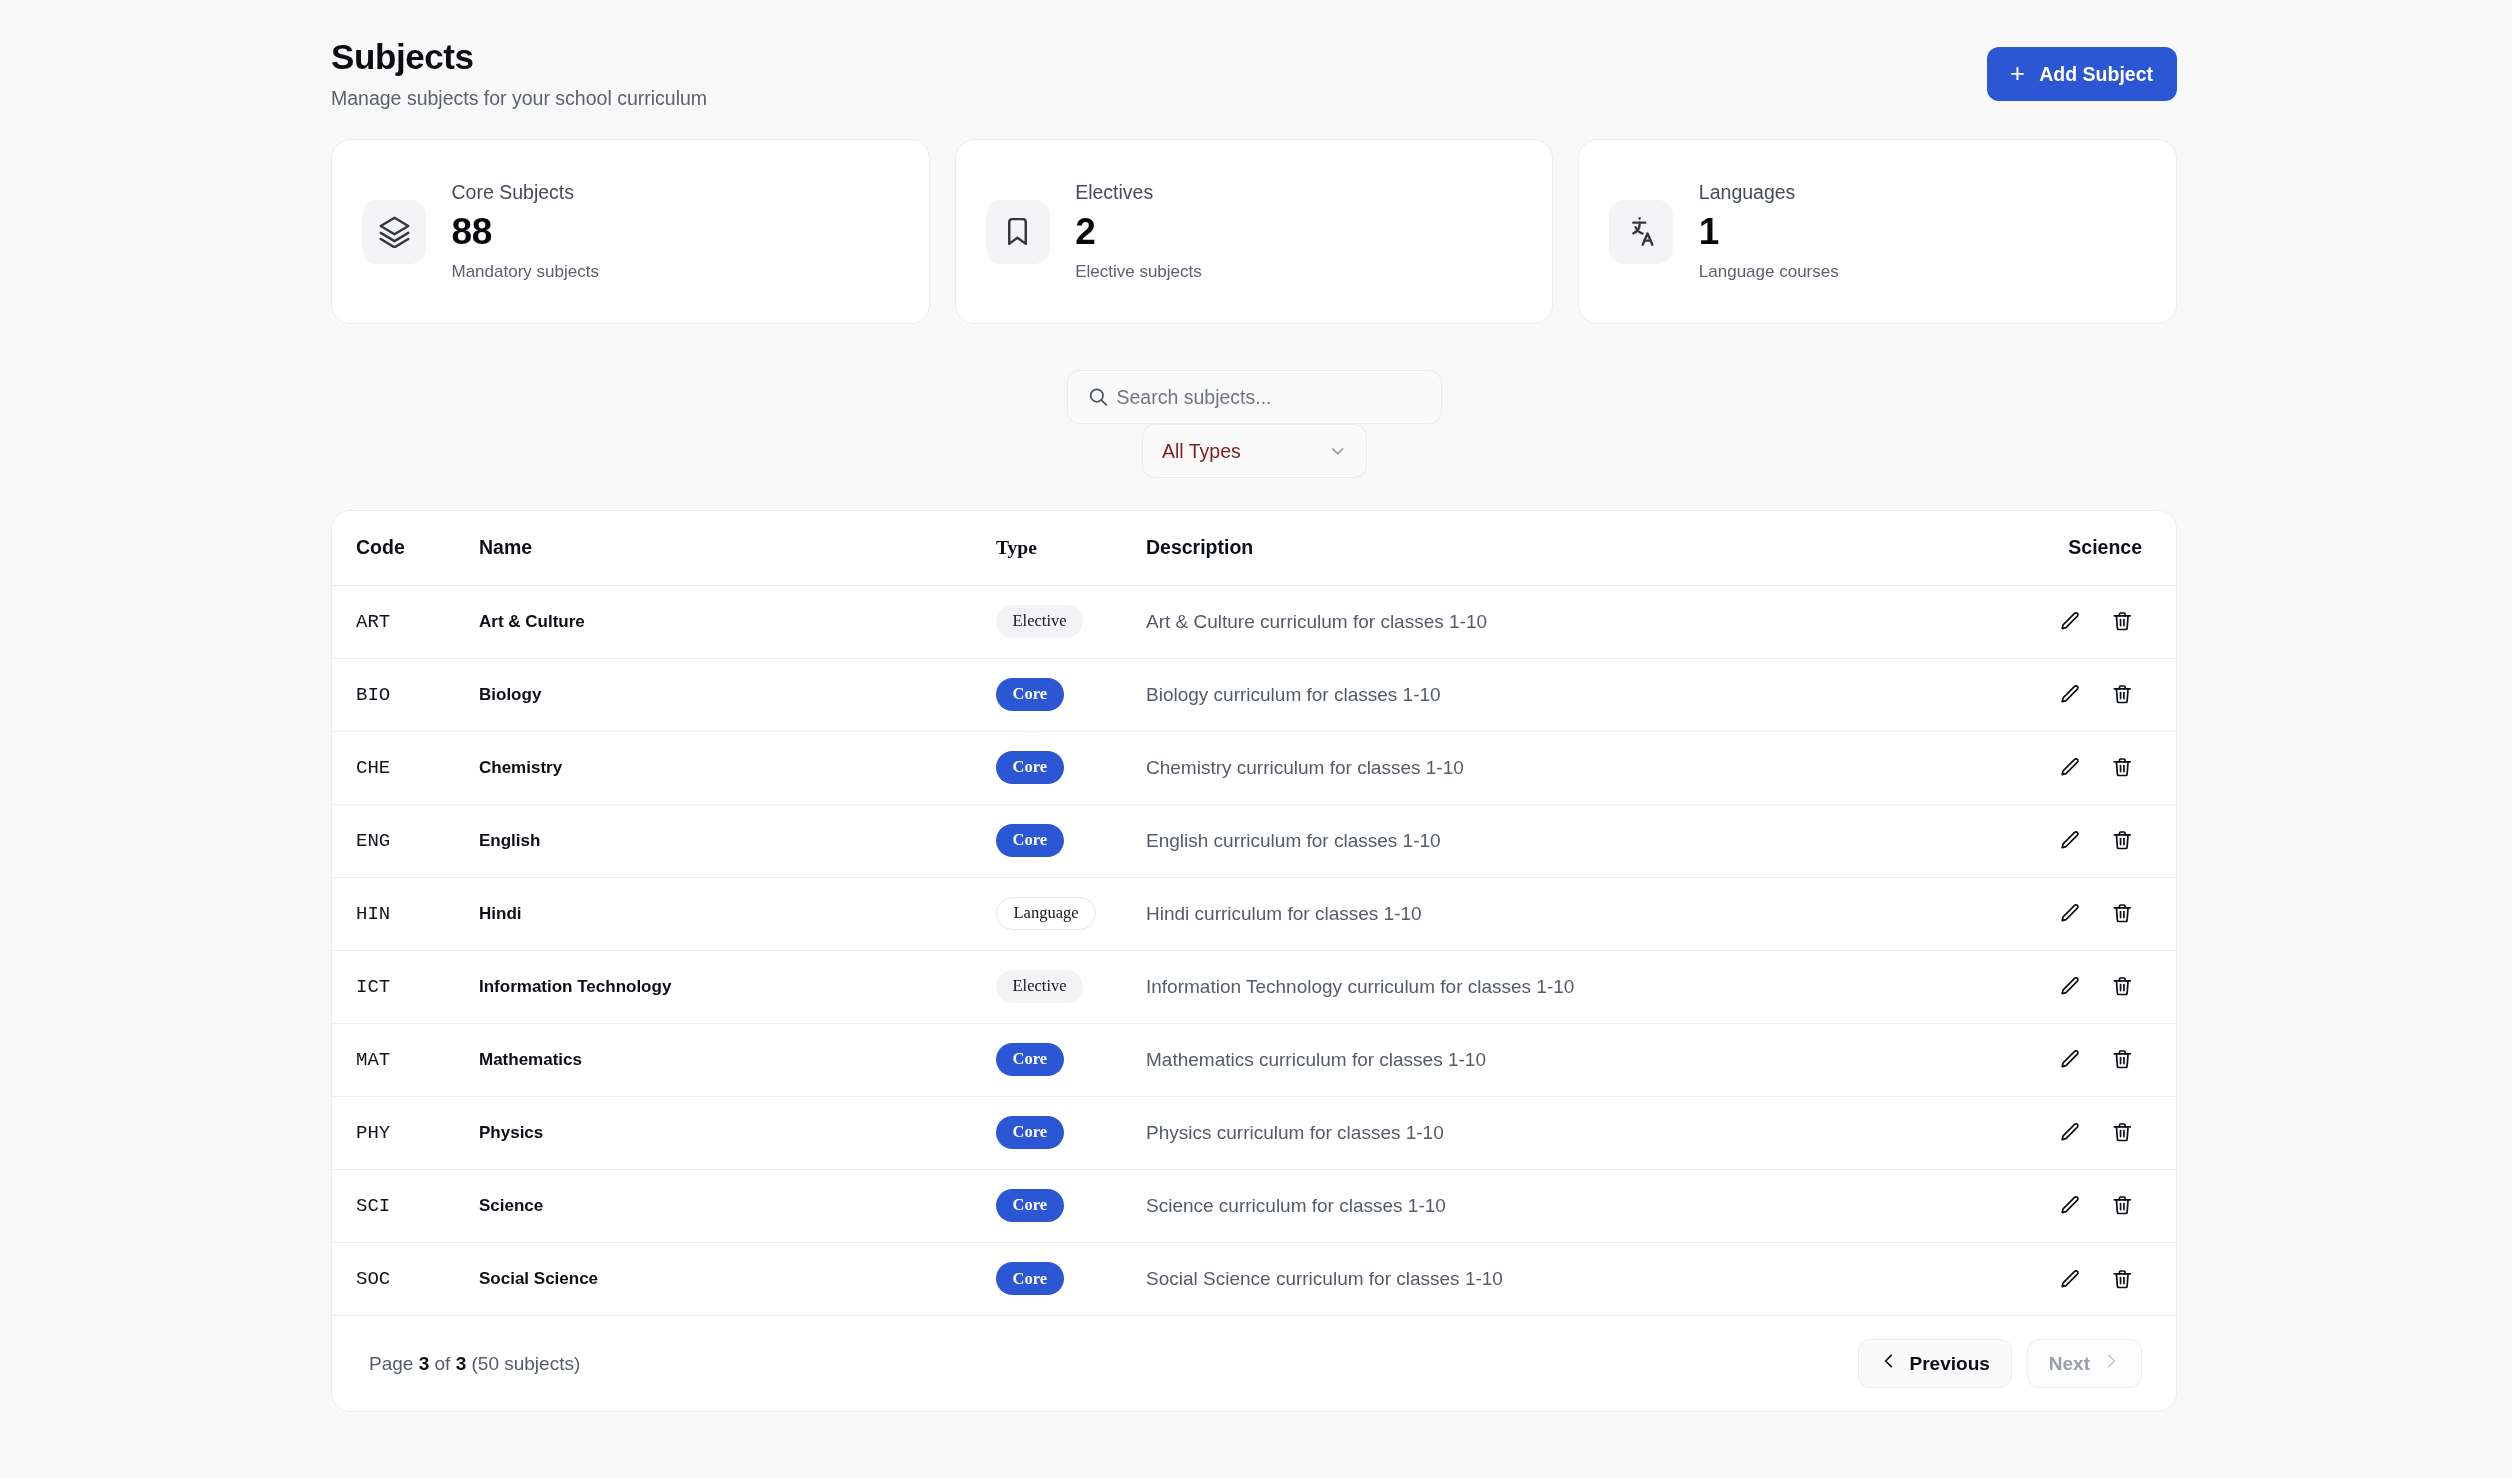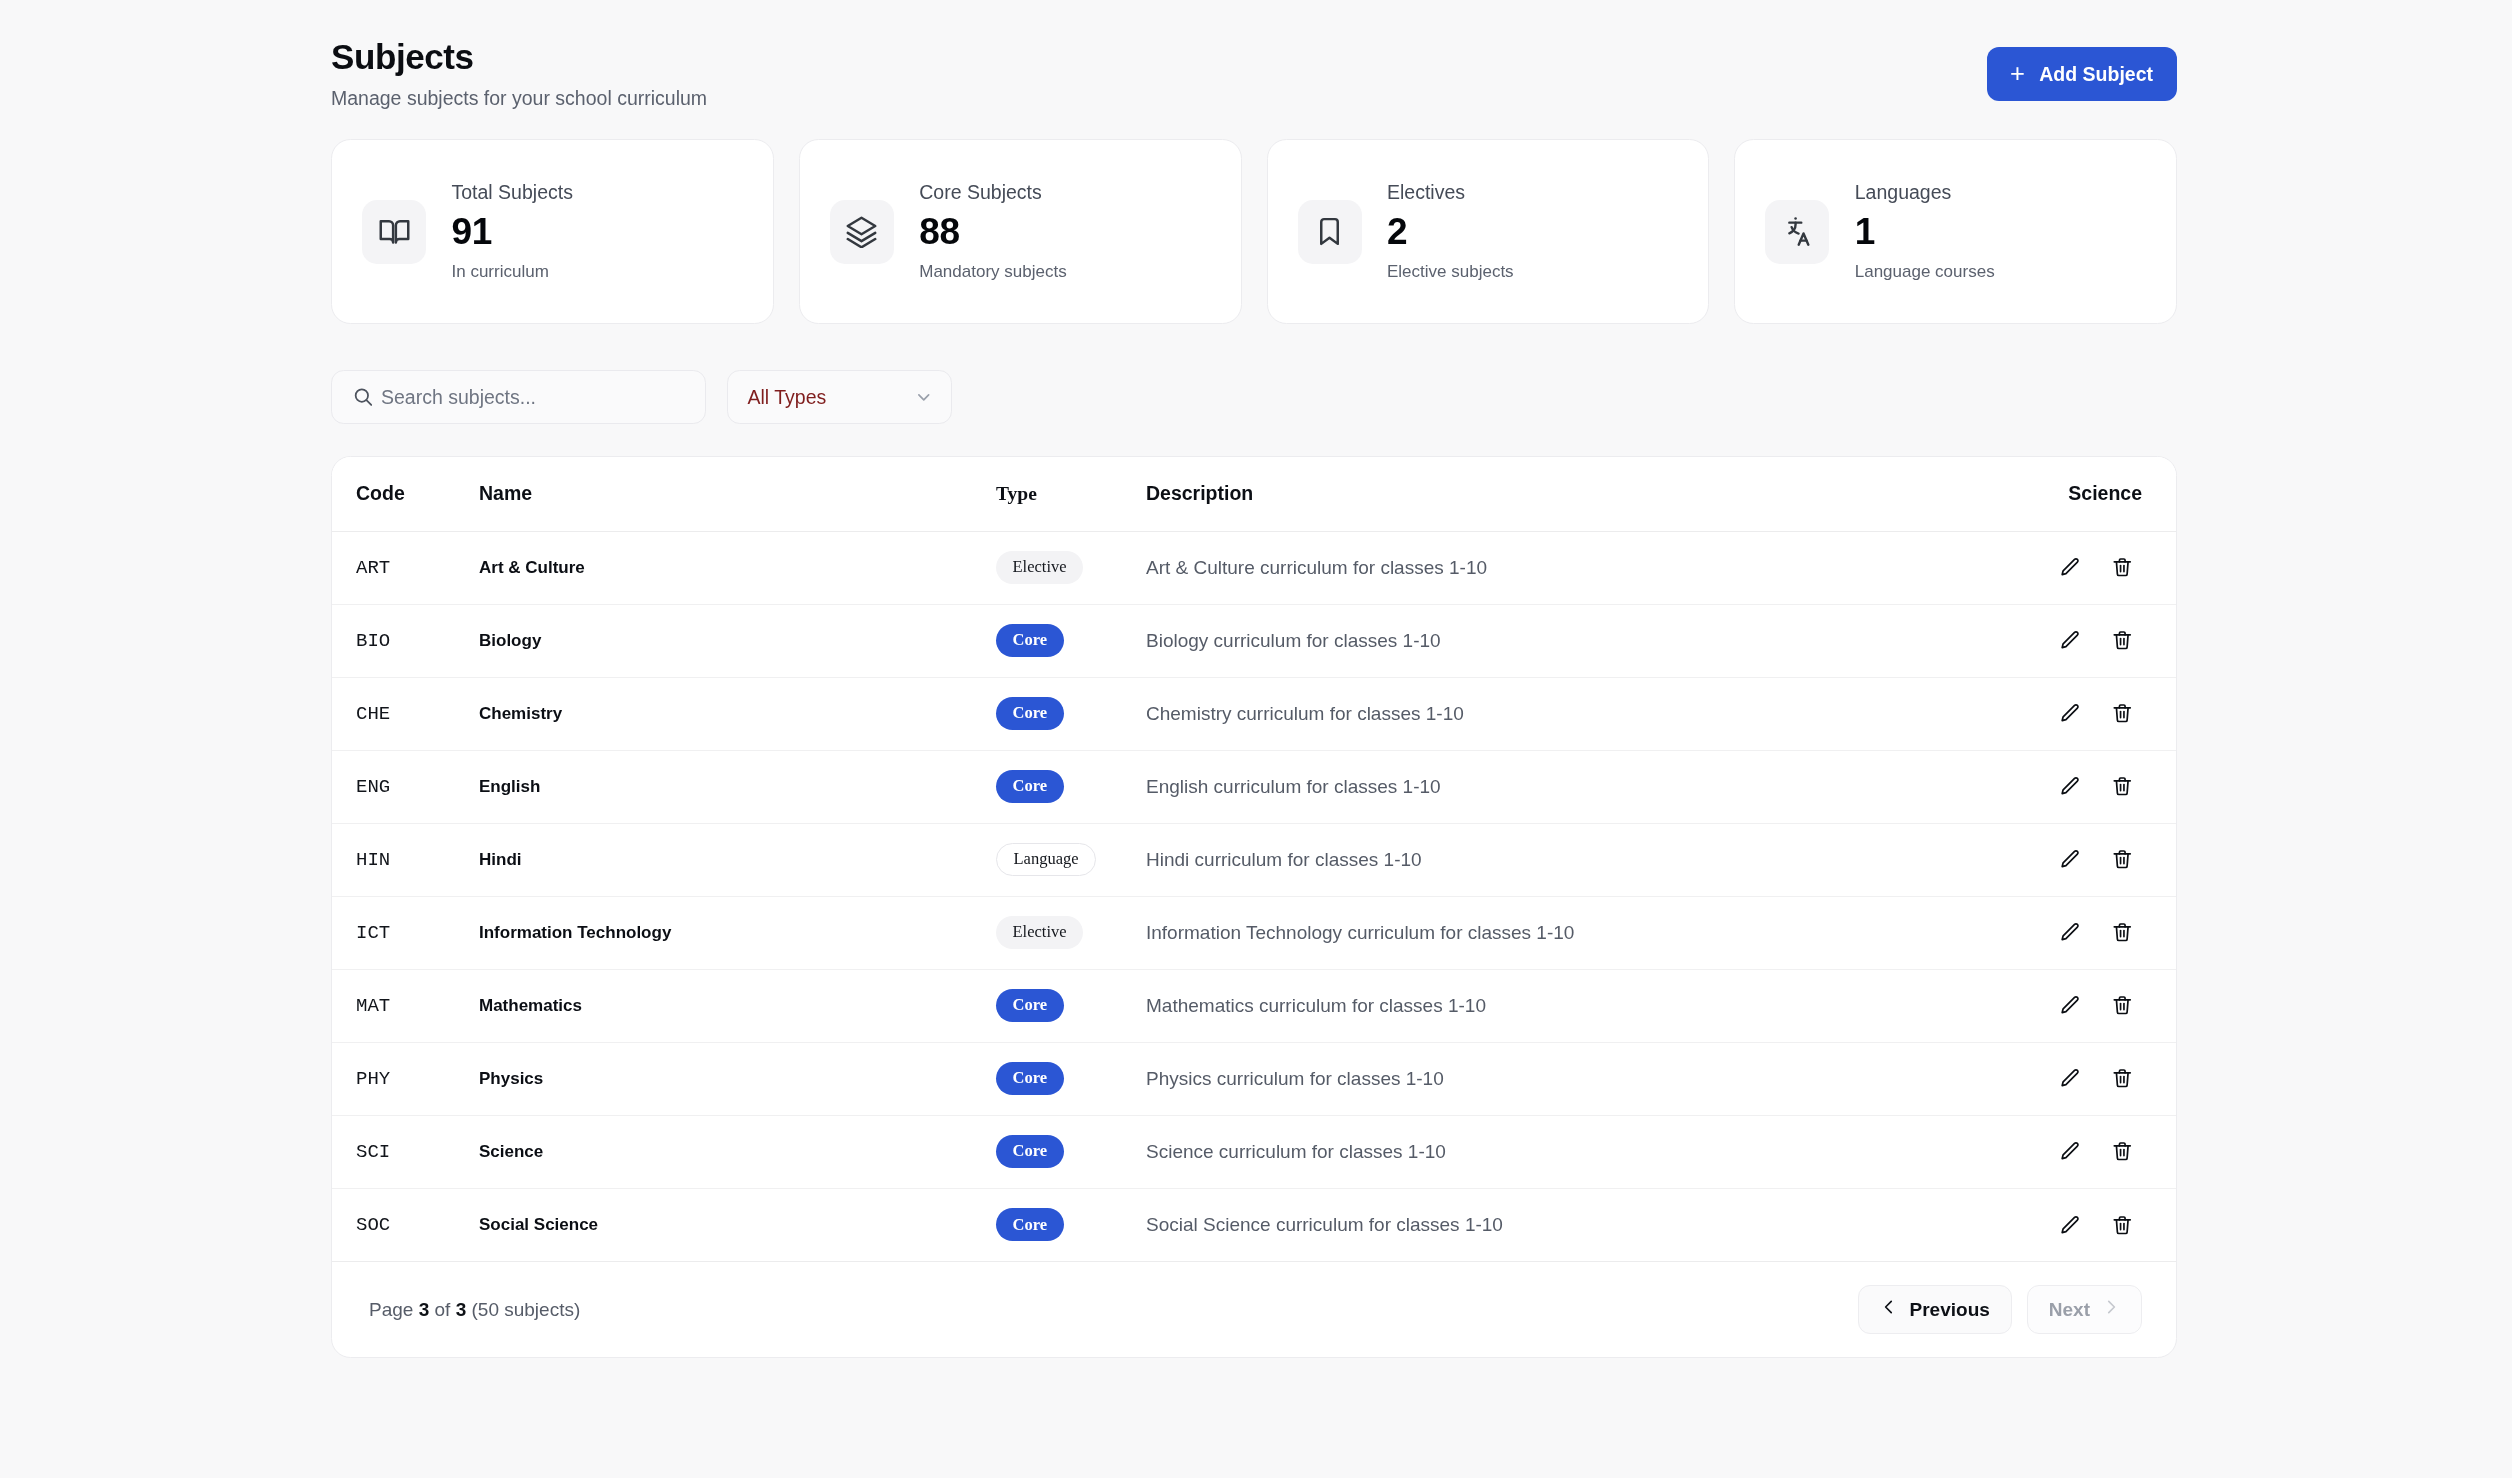--- a/index.html
+++ b/index.html
@@ -126,22 +126,22 @@
   .stat-sub {
     font-size: 17px;
     color: #5b616e;
     line-height: 1;
   }
 
   
   .filters {
     display: flex;
     align-items: center;
-    gap: 21px;
     margin-top: 46px;
+    flex-direction: column;
   }
   .search-box {
     position: relative;
     width: 375px;
     height: 54px;
     background: #fafafb;
     border: 1.5px solid #eaeaee;
     border-radius: 12.7px;
     display: flex;
     align-items: center;
@@ -336,33 +336,20 @@
       <h1 class="page-title">Subjects</h1>
       <div class="page-subtitle">Manage subjects for your school curriculum</div>
       <button class="add-subject-btn">
         <span class="plus">+</span>
         <span>Add Subject</span>
       </button>
     </div>
 
     <div class="stats-row">
 
-      <div class="stat-card">
-        <div class="stat-icon">
-          <svg width="33" height="33" viewBox="0 0 24 24" fill="none" stroke="#33383f" stroke-width="1.8" stroke-linecap="round" stroke-linejoin="round">
-            <path d="M2 4.5h6a3 3 0 0 1 3 3V20a2.5 2.5 0 0 0-2.5-2.5H2z"></path>
-            <path d="M22 4.5h-6a3 3 0 0 0-3 3V20a2.5 2.5 0 0 1 2.5-2.5H22z"></path>
-          </svg>
-        </div>
-        <div class="stat-text">
-          <div class="stat-label">Total Subjects</div>
-          <div class="stat-value">91</div>
-          <div class="stat-sub">In curriculum</div>
-        </div>
-      </div>
 
       <div class="stat-card">
         <div class="stat-icon">
           <svg width="33" height="33" viewBox="0 0 24 24" fill="none" stroke="#33383f" stroke-width="1.8" stroke-linecap="round" stroke-linejoin="round">
             <polygon points="12 2 22 8 12 14 2 8 12 2"></polygon>
             <polyline points="2 13 12 19 22 13"></polyline>
             <polyline points="2 17.5 12 23.5 22 17.5"></polyline>
           </svg>
         </div>
         <div class="stat-text">

